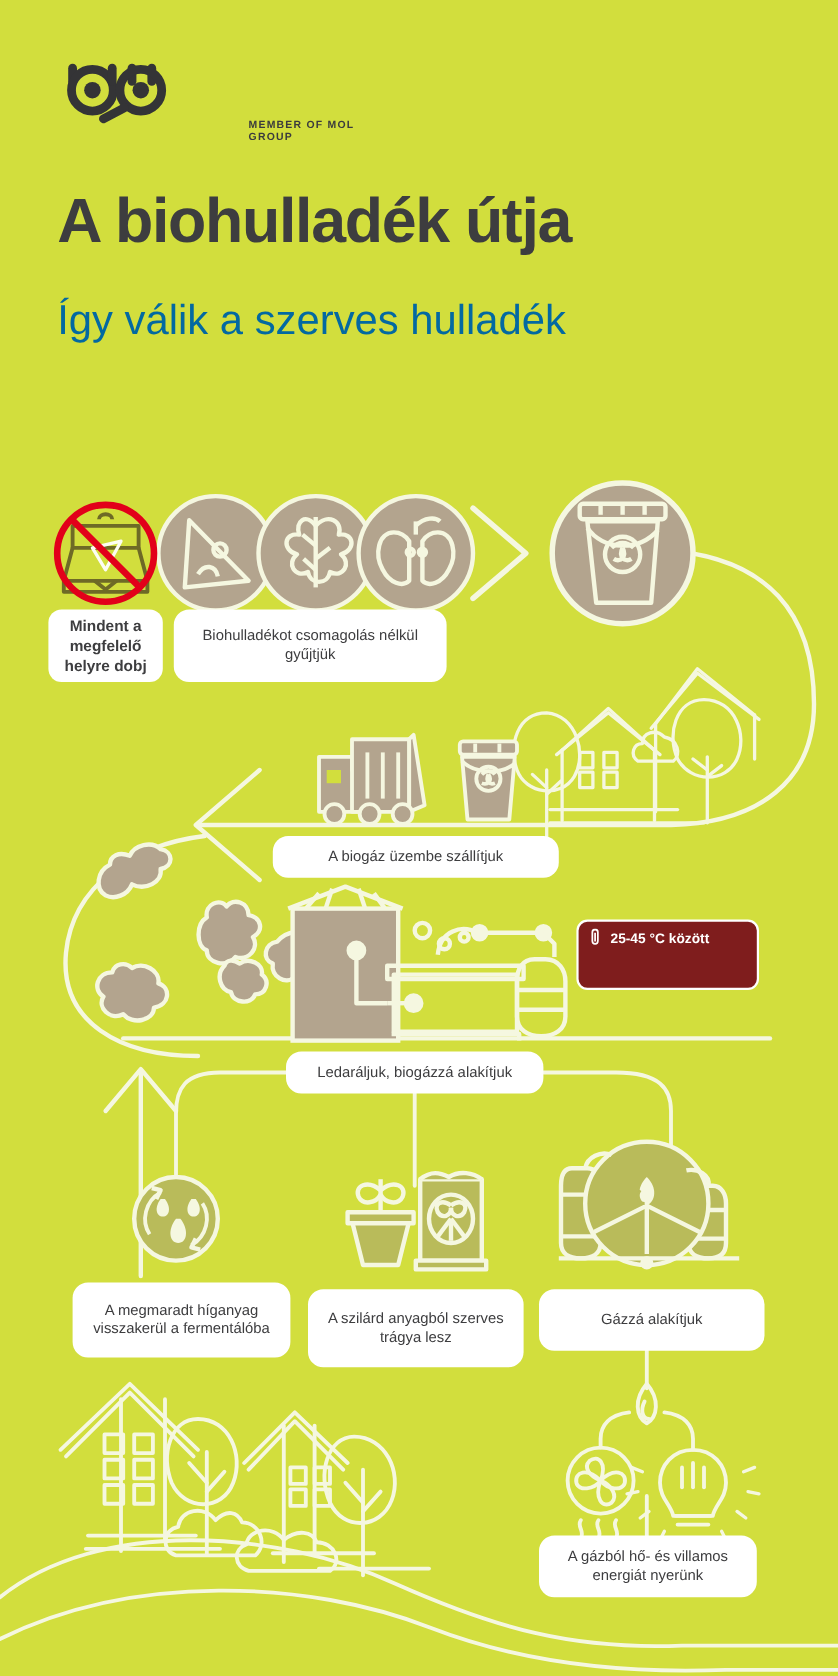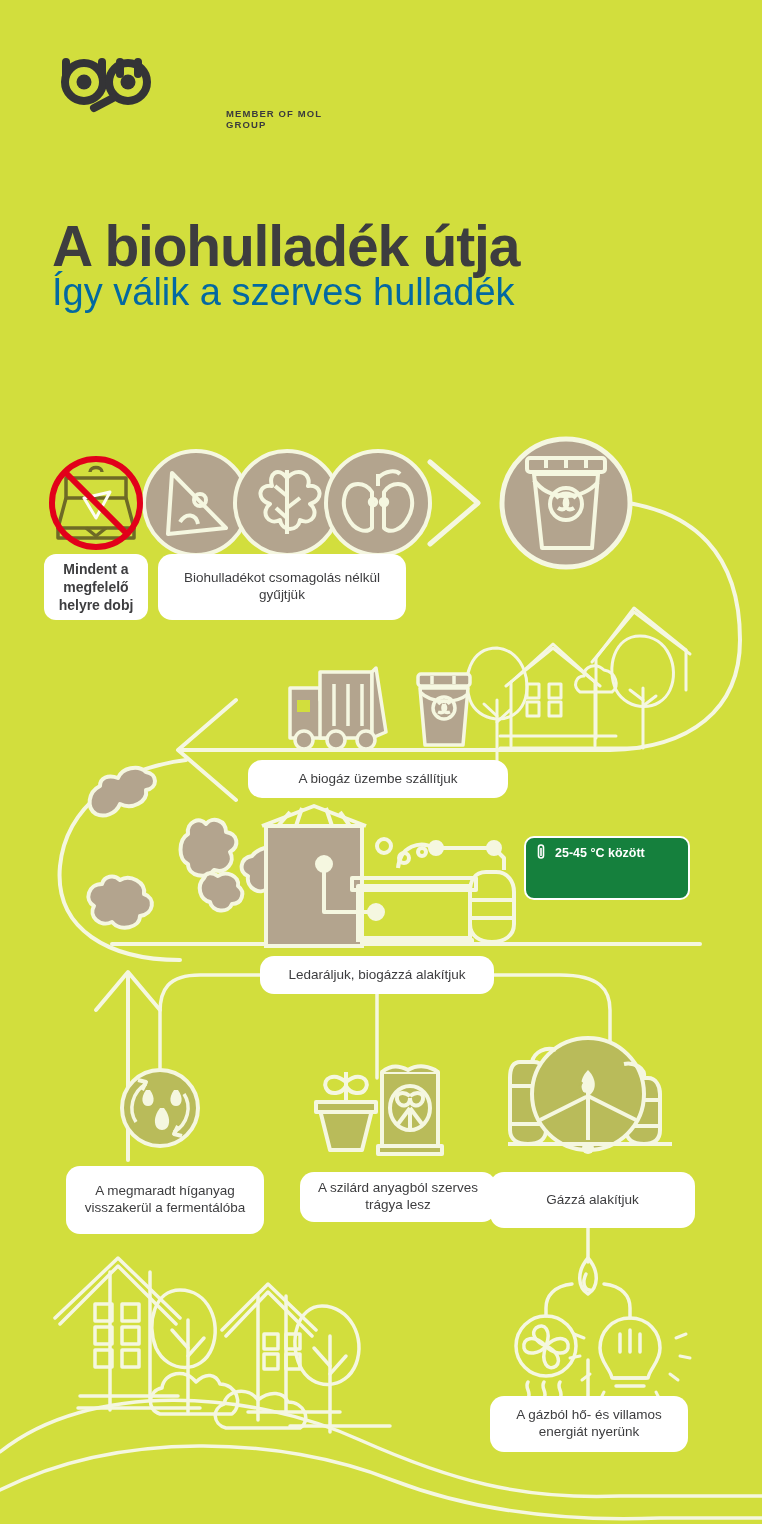--- a/index.html
+++ b/index.html
@@ -21,50 +21,50 @@
     letter-spacing:-1px;line-height:1;
   }
   .logo-sub{
     position:absolute;left:168px;top:56px;
     font-size:9.5px;font-weight:bold;color:#3b3b3d;
     letter-spacing:1.1px;
   }
   .h1{
     position:absolute;left:52px;top:172px;width:700px;
     font-size:57px;font-weight:bold;color:#3d3d3f;
-    letter-spacing:-1.2px;line-height:1.04;margin-top:45px;
+    letter-spacing:-1.2px;line-height:1.04;
   }
   .h2{
     position:absolute;left:52px;top:268px;width:560px;
     font-size:38px;color:#0369a1;line-height:1.28;font-weight:400;
   }
 
   
   .pill{
     position:absolute;background:#ffffff;border-radius:14px;
     color:#3d3d3f;display:flex;align-items:center;justify-content:center;
     text-align:center;line-height:1.25;box-sizing:border-box;
     font-size:13.5px;padding:8px 12px;
   }
   .pill.bold{font-weight:bold;font-size:14px;line-height:1.3;}
 
   #pill-dobj{left:44px;top:554px;width:104px;height:66px;border-radius:12px;}
   #pill-gyujtjuk{left:158px;top:554px;width:248px;height:66px;}
   #pill-szallitjuk{left:248px;top:760px;width:260px;height:38px;}
   #pill-ledaraljuk{left:260px;top:956px;width:234px;height:38px;}
   #pill-higanyag{left:66px;top:1166px;width:198px;height:68px;}
-  #pill-tragya{left:280px;top:1172px;width:196px;height:50px;margin-left:20px;}
+  #pill-tragya{left:280px;top:1172px;width:196px;height:71px;}
   #pill-gazza{left:490px;top:1172px;width:205px;height:56px;text-align:right;}
   #pill-energia{left:490px;top:1396px;width:198px;height:56px;}
 
   
   .infobox{
     position:absolute;left:524px;top:836px;width:166px;height:64px;
     border:2px solid #ffffff;border-radius:10px;overflow:hidden;
-    background:#15803d;box-sizing:border-box;
+    background:#7f1d1d;box-sizing:border-box;
   }
   .inforow{
     height:30px;display:flex;align-items:center;gap:7px;
     padding-left:8px;color:#ffffff;font-size:12.5px;font-weight:bold;
   }
   .inforow + .inforow{border-top:2px solid #ffffff;height:30px;}
   .inforow svg{flex:0 0 auto;}
 </style>
 </head>
 <body>

